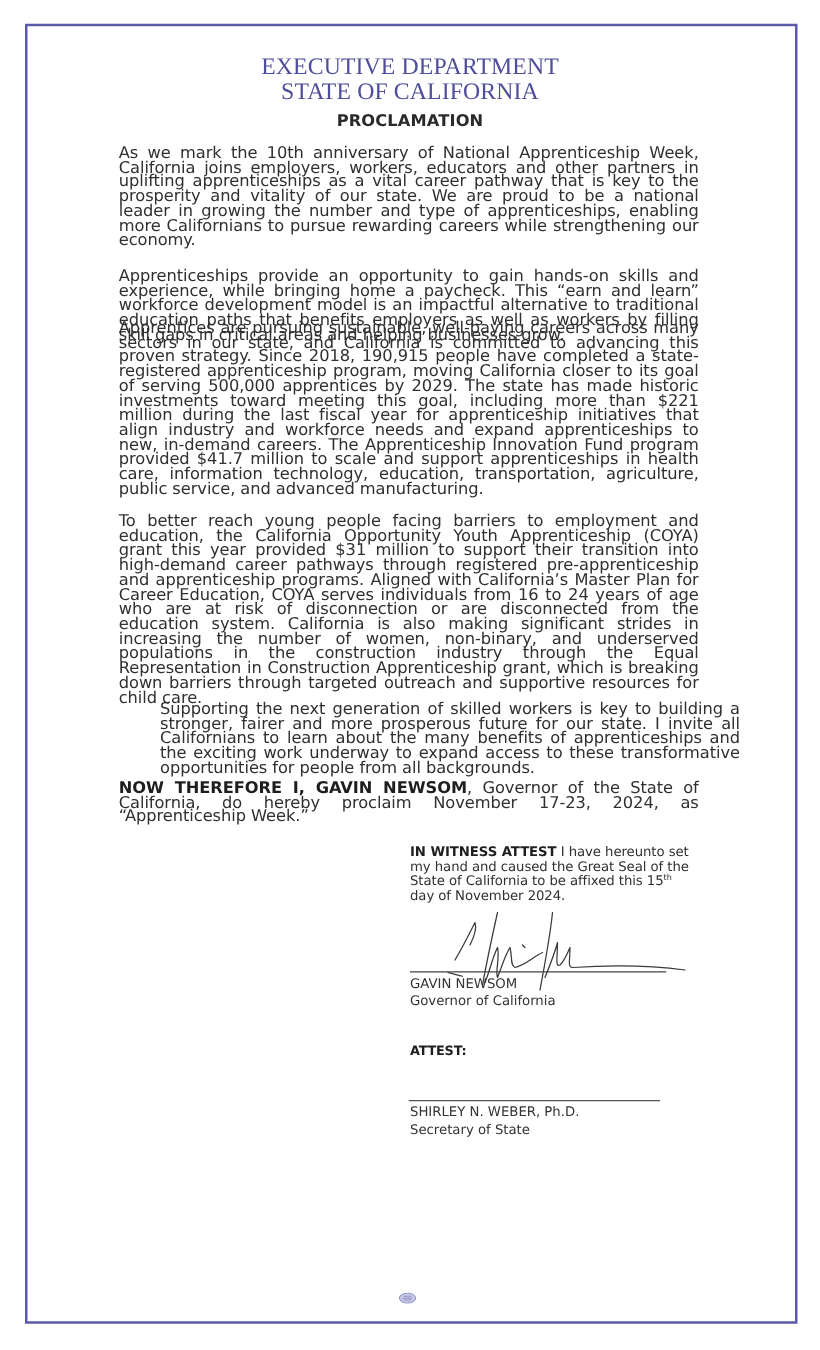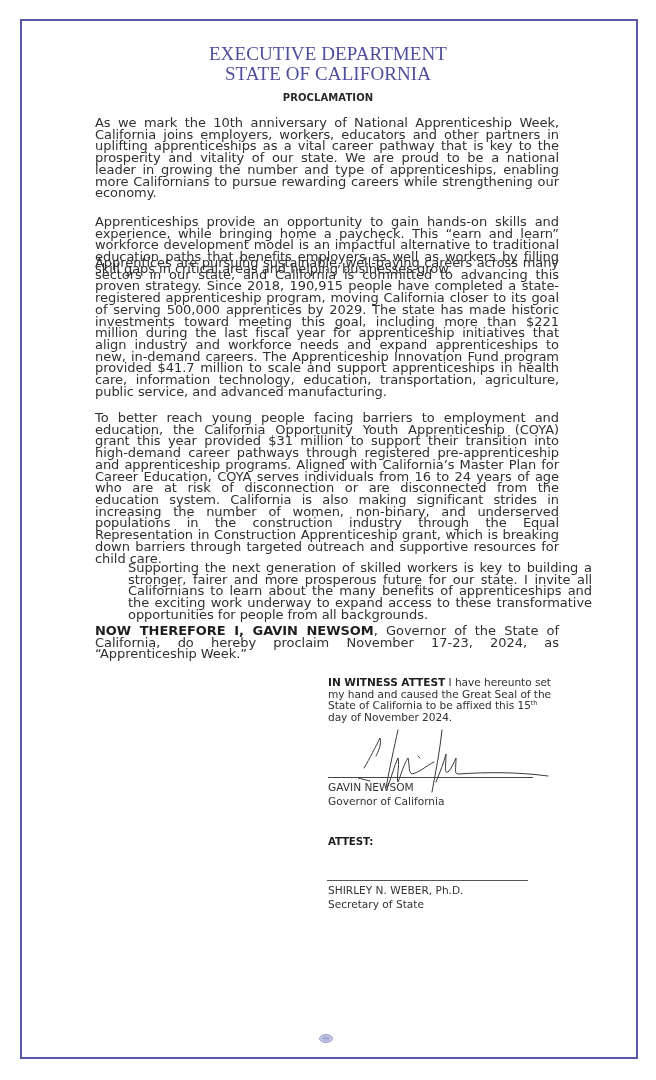--- a/index.html
+++ b/index.html
@@ -13,21 +13,21 @@
 
     .header { position: absolute; left: 0; width: 656px; text-align: center; }
     .h1 {
       font-family: "Liberation Serif", "DejaVu Serif", serif;
       color: #4e4e9a; font-size: 19px; line-height: 20px; letter-spacing: 0.1px;
     }
     .h1.l1 { top: 44px; }
     .h1.l2 { top: 64px; }
     .proc {
       top: 91px; font-family: "DejaVu Sans", sans-serif; font-weight: bold;
-      font-size: 10px; line-height: 13px; color: #2a2a2a; letter-spacing: 0.1px;
+      font-size: 13px; line-height: 13px; color: #2a2a2a; letter-spacing: 0.1px;
     }
 
     .para {
       position: absolute; left: 95px; width: 464px;
       font-size: 13px; line-height: 11.72px; text-align: justify;
       color: #303030; letter-spacing: -0.05px;
       font-family: "DejaVu Sans", sans-serif;
     }
     .para b { font-weight: bold; color: #1e1e1e; }
 

